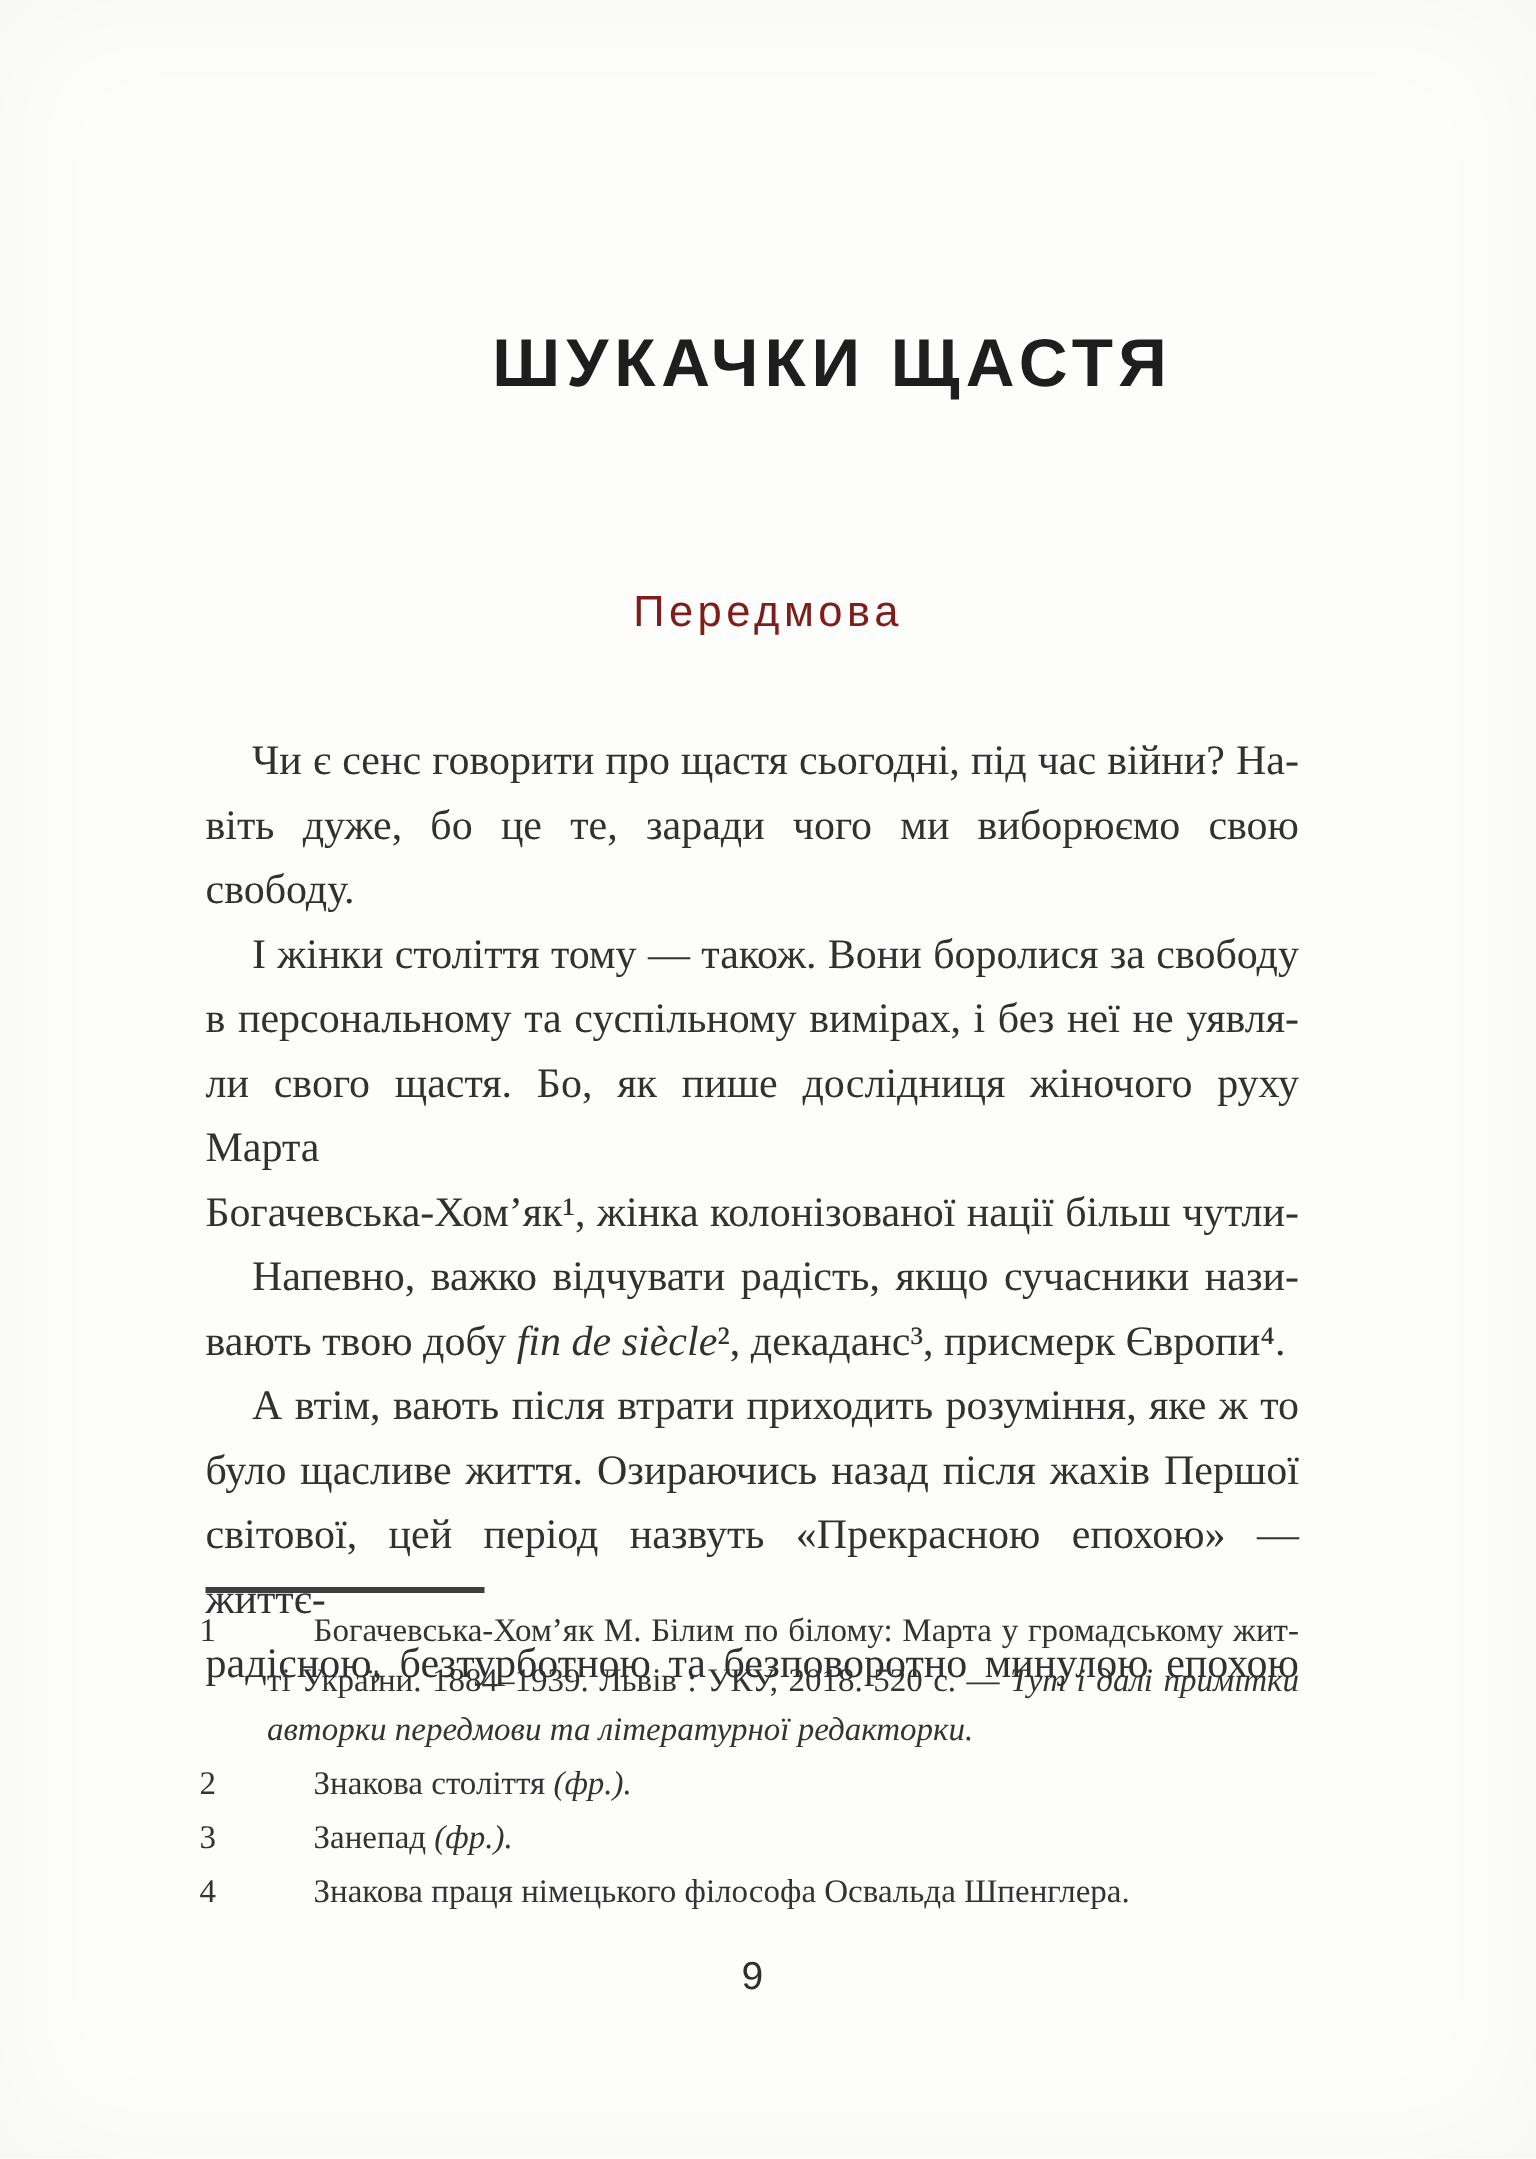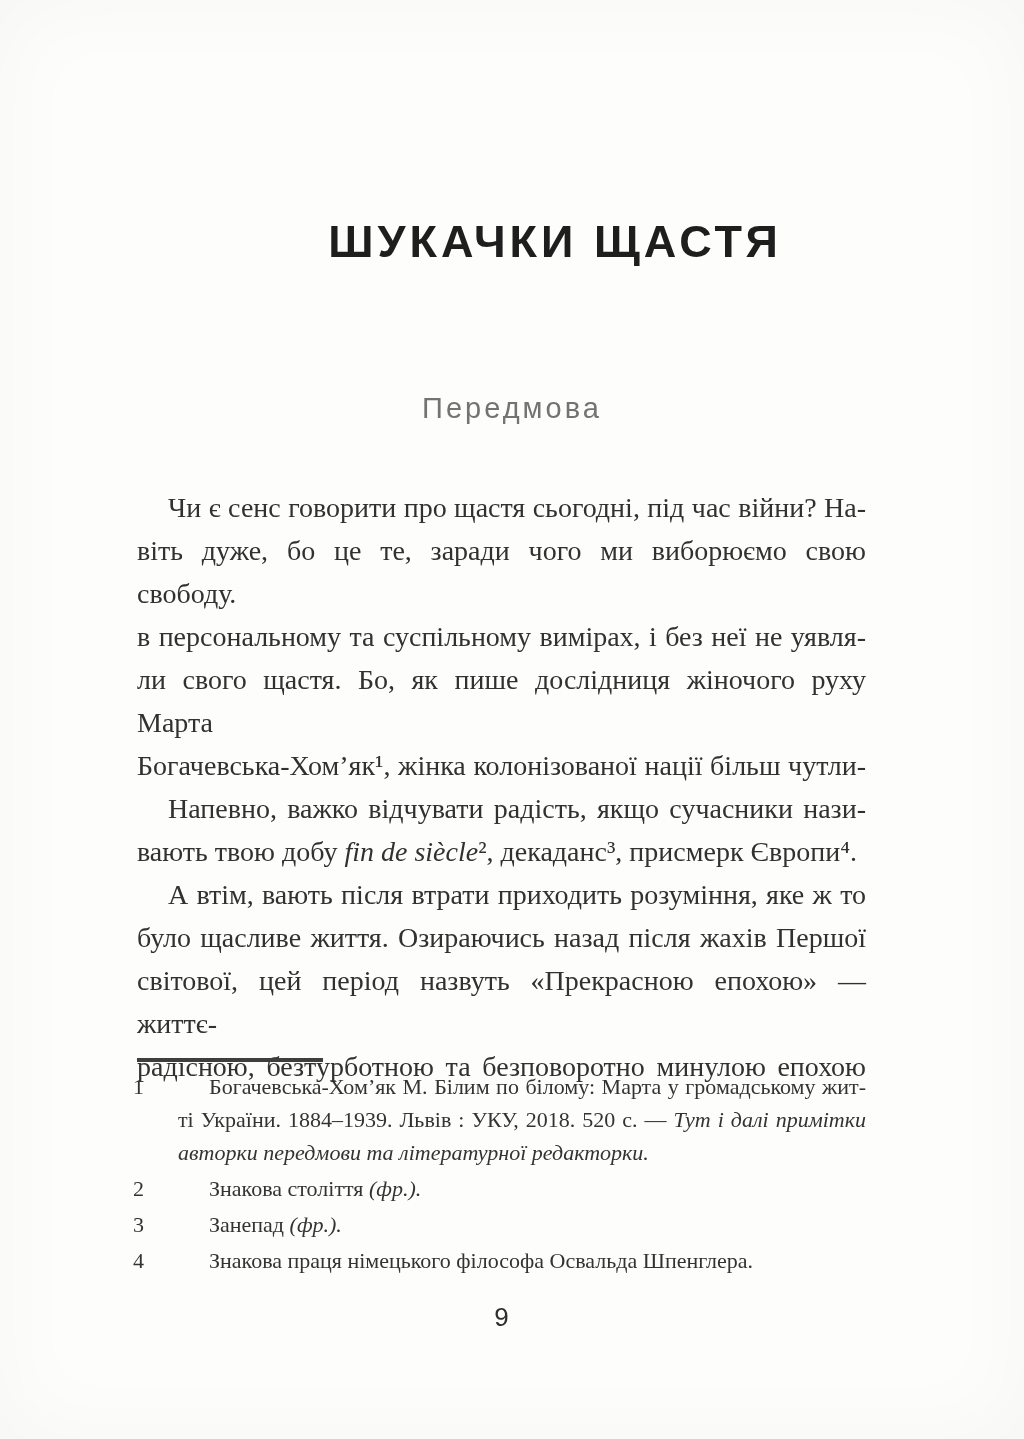--- a/index.html
+++ b/index.html
@@ -26,21 +26,21 @@
     padding-left: 43px;
   }
   .subtitle {
     position: absolute;
     top: 368px; left: 0; width: 100%;
     text-align: center;
     font-family: "Liberation Sans", sans-serif;
     font-weight: 500;
     font-size: 29px;
     letter-spacing: 3px;
-    color: #737373;
+    color: #7f1d1d;
   }
   .body-text {
     position: absolute;
     left: 137px; top: 486px; width: 729px;
     font-size: 28px;
     line-height: 43px;
     color: #313131;
   }
   .para { margin: 0; }
   .line { text-align: justify; text-align-last: justify; }
@@ -77,20 +77,21 @@
 
 <div class="page" style="background: rgb(253, 253, 252);">
   <h1 class="title">ШУКАЧКИ ЩАСТЯ</h1>
   <h2 class="subtitle">Передмова</h2>
   <div class="body-text">
       <div class="para">
         <div class="line first"><span>Чи є сенс говорити про щастя сьогодні, під час війни? На-</span></div>
         <div class="line end"><span>віть дуже, бо це те, заради чого ми виборюємо свою свободу.</span></div>
       </div>
       <div class="para">
+        <div class="line first"><span>І жінки століття тому — також. Вони боролися за свободу</span></div>
         <div class="line"><span>в персональному та суспільному вимірах, і без неї не уявля-</span></div>
         <div class="line"><span>ли свого щастя. Бо, як пише дослідниця жіночого руху Марта</span></div>
         <div class="line"><span>Богачевська-Хом’як¹, жінка колонізованої нації більш чутли-</span></div>
       </div>
       <div class="para">
         <div class="line first"><span>Напевно, важко відчувати радість, якщо сучасники нази-</span></div>
         <div class="line end"><span>вають твою добу </span><span class="it">fin de siècle</span><span>², декаданс³, присмерк Європи⁴.</span></div>
       </div>
       <div class="para">
         <div class="line first"><span>А втім, вають після втрати приходить розуміння, яке ж то</span></div>

